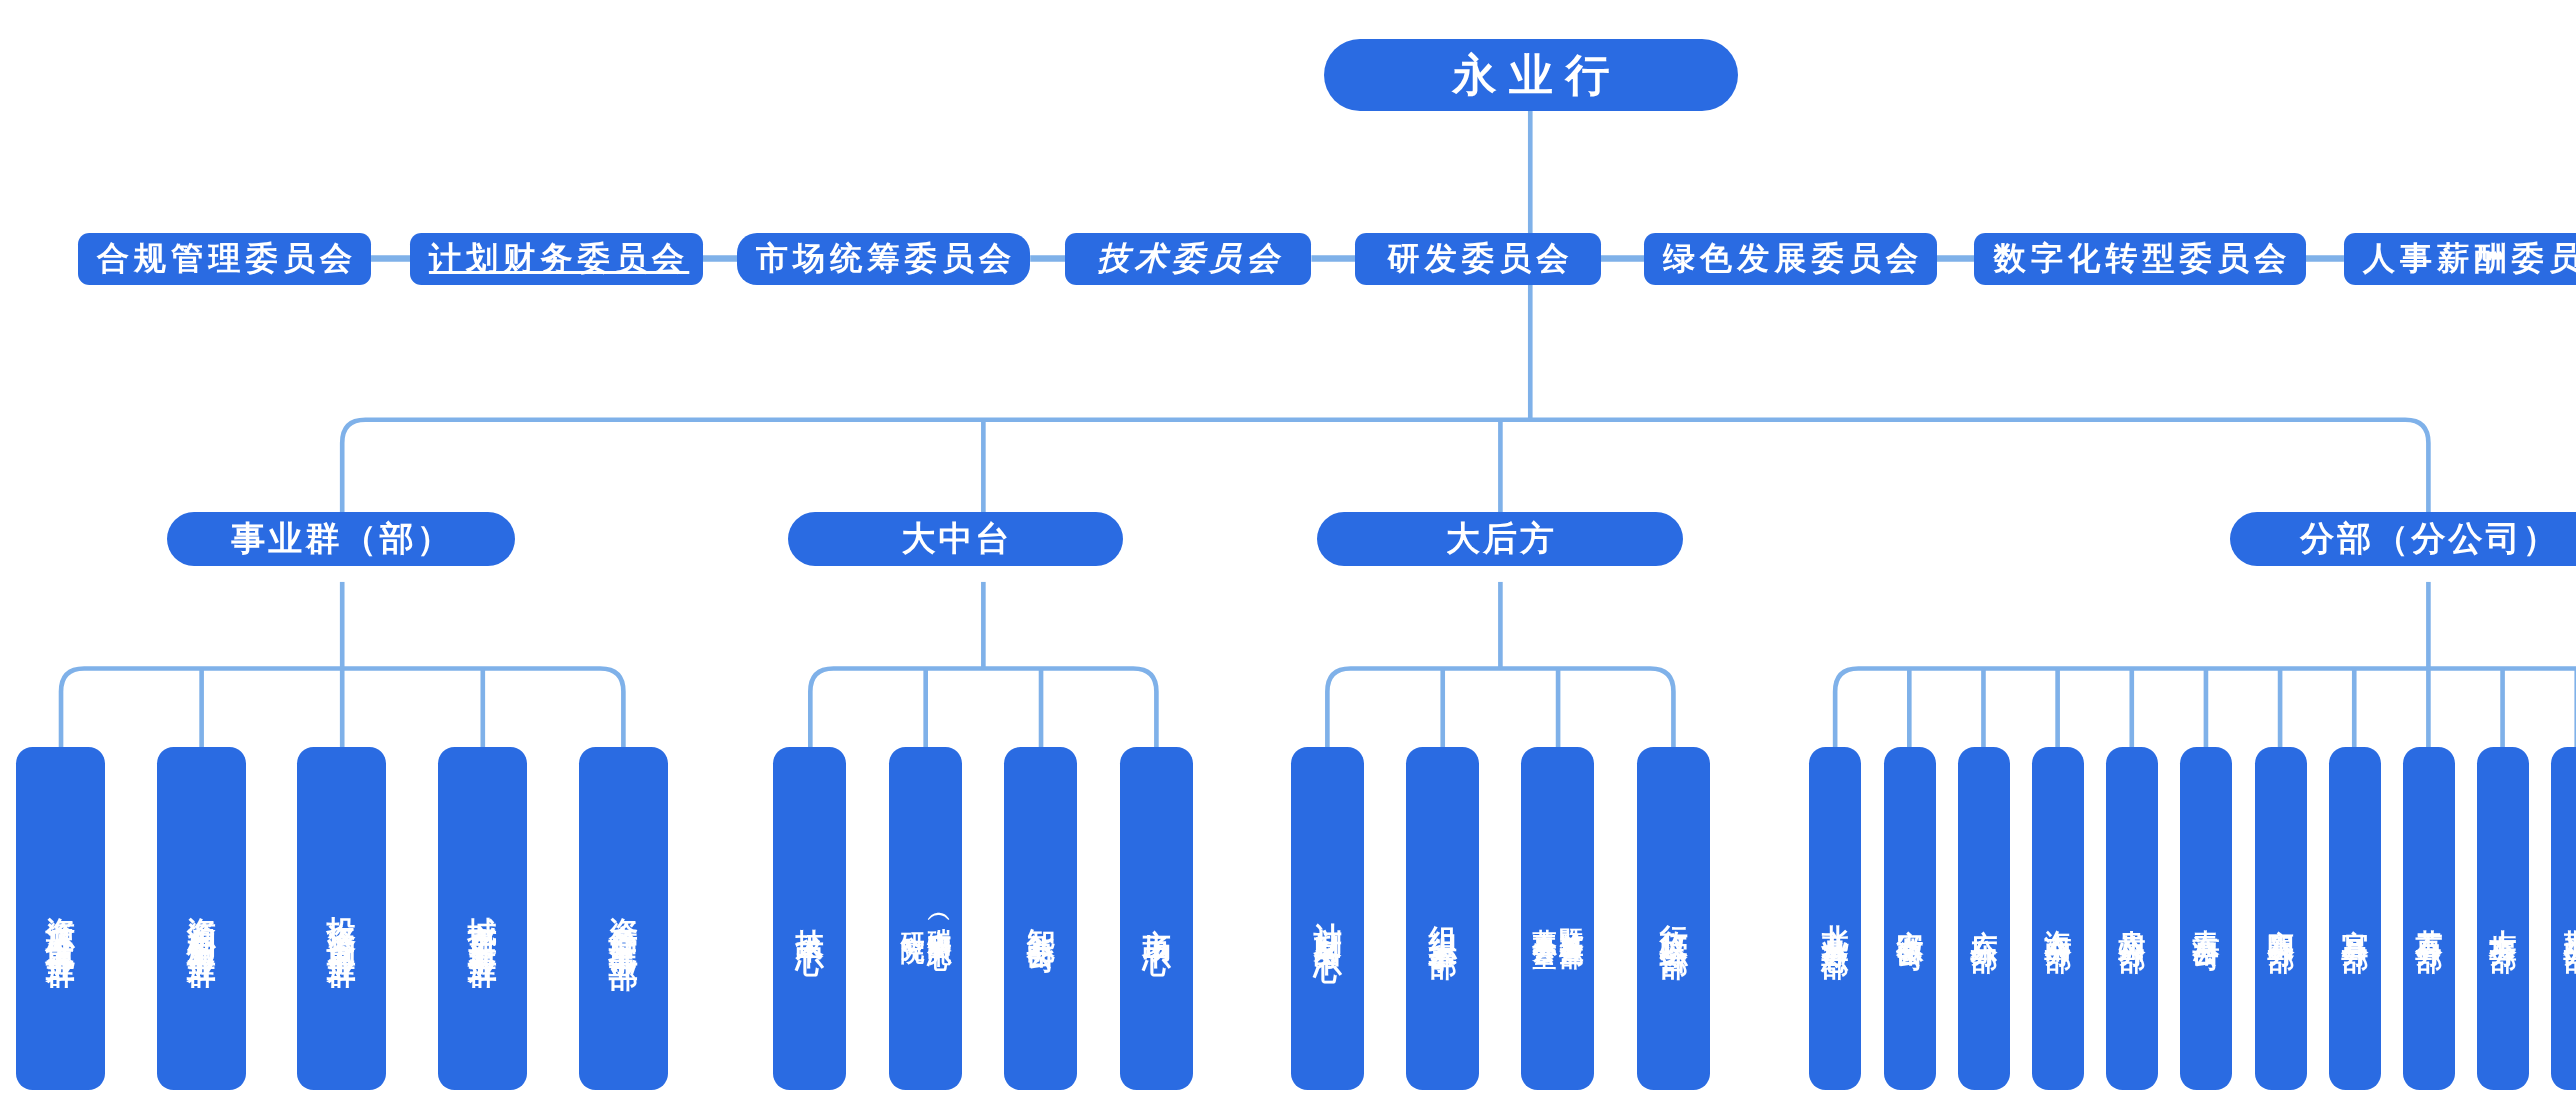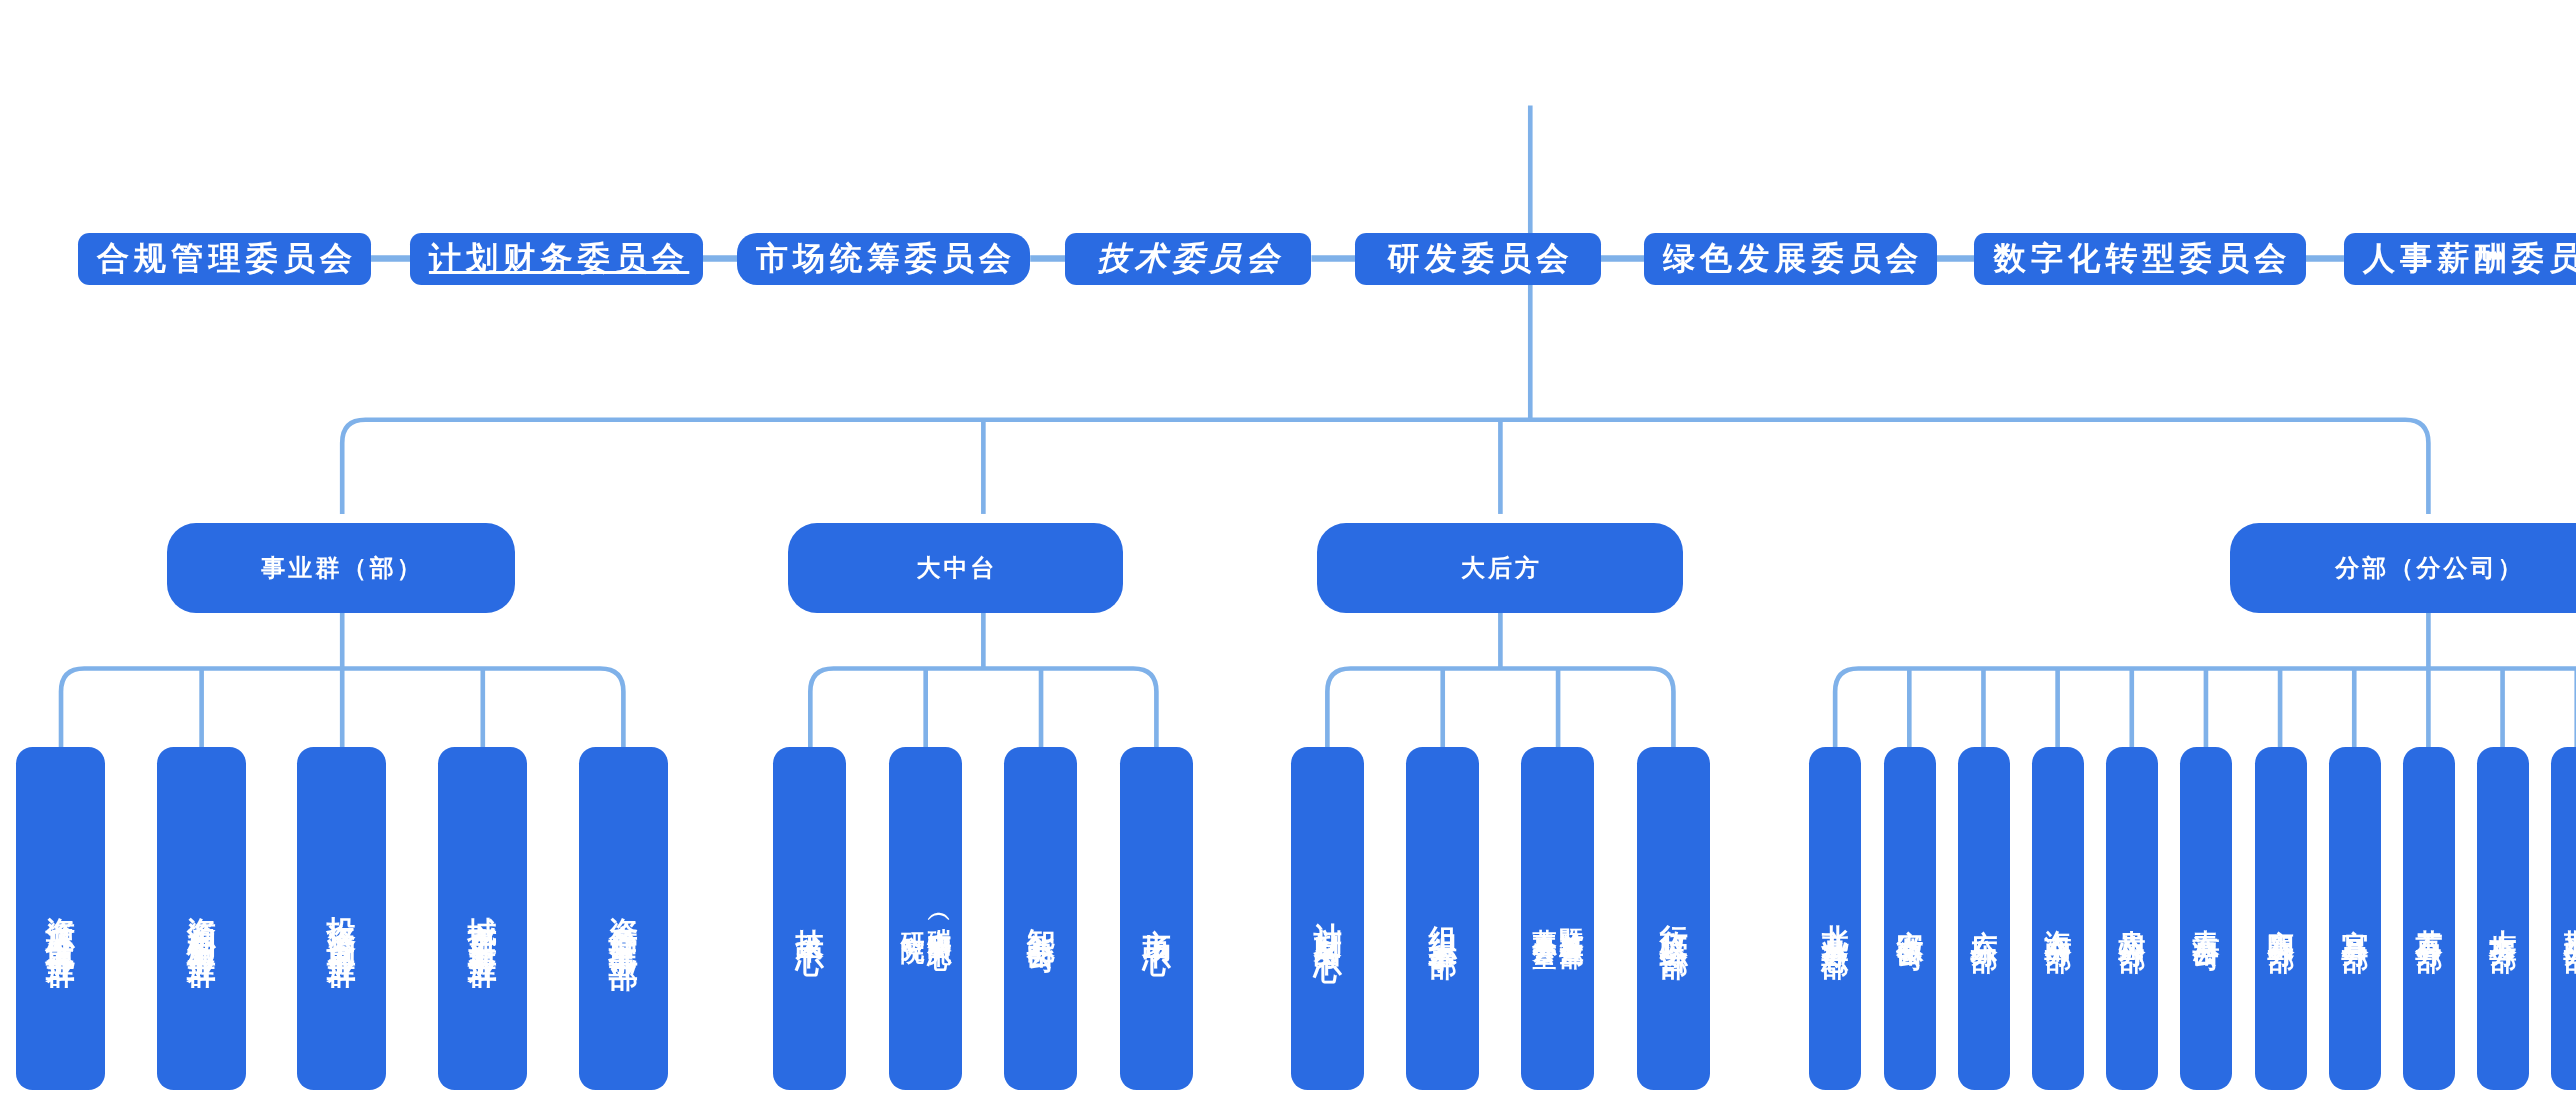--- a/index.html
+++ b/index.html
@@ -28,24 +28,23 @@
     left: 1324px; top: 39px; width: 414px; height: 72px;
     border-radius: 36px; font-size: 44px; letter-spacing: 12.4px;
     text-indent: 12.4px;
   }
   .committee-node {
     top: 233px; height: 52px;
     border-radius: 11.3px; font-size: 32px; letter-spacing: 5.2px;
     text-indent: 5.2px;
   }
   .group-label-node {
-    top: 512px; height: 90px;
-    border-radius: 29px; font-size: 24px; letter-spacing: 3.1px;
+    top: 512px; height: 54px;
+    border-radius: 29px; font-size: 34px; letter-spacing: 3.1px;
     text-indent: 3.1px;
-    margin-top: 11px;
   }
   .child-node {
     top: 747px; height: 343px;
     border-radius: 16.5px;
   }
   .child-node .vtext {
     writing-mode: vertical-lr;
     text-orientation: mixed;
     white-space: pre-line;
     text-align: center;
@@ -93,20 +92,21 @@
       <path d="M 4570 1298 V 1460" fill="none" stroke="#7FB1E9" stroke-width="9"></path>
       <path d="M 4714 1298 V 1460" fill="none" stroke="#7FB1E9" stroke-width="9"></path>
       <path d="M 4858 1298 V 1460" fill="none" stroke="#7FB1E9" stroke-width="9"></path>
       <path d="M 5002 1298 V 1460" fill="none" stroke="#7FB1E9" stroke-width="9"></path>
       <path d="M 5146 1298 V 1460" fill="none" stroke="#7FB1E9" stroke-width="9"></path>
       <path d="M 5290 1298 V 1460" fill="none" stroke="#7FB1E9" stroke-width="9"></path>
       <path d="M 5434 1298 V 1460" fill="none" stroke="#7FB1E9" stroke-width="9"></path>
       <path d="M 5578 1298 V 1460" fill="none" stroke="#7FB1E9" stroke-width="9"></path>
       <path d="M 5722 1298 V 1460" fill="none" stroke="#7FB1E9" stroke-width="9"></path>
     </svg>
+  <div class="node root-node">永业行</div>
   <div id="nodes">
       <div class="node committee-node" style="left: 78px; width: 293px;">合规管理委员会</div>
       <div class="node committee-node" style="left: 410px; width: 293px; text-decoration: underline;">计划财务委员会</div>
       <div class="node committee-node" style="left: 737px; width: 293px; border-radius: 20px;">市场统筹委员会</div>
       <div class="node committee-node" style="left: 1065px; width: 246px; font-style: italic;">技术委员会</div>
       <div class="node committee-node" style="left: 1355px; width: 246px;">研发委员会</div>
       <div class="node committee-node" style="left: 1644px; width: 293px;">绿色发展委员会</div>
       <div class="node committee-node" style="left: 1974px; width: 332px;">数字化转型委员会</div>
       <div class="node committee-node" style="left: 2344px; width: 293px;">人事薪酬委员会</div>
       <div class="node group-label-node" style="left: 167px; width: 348px;">事业群（部）</div>

